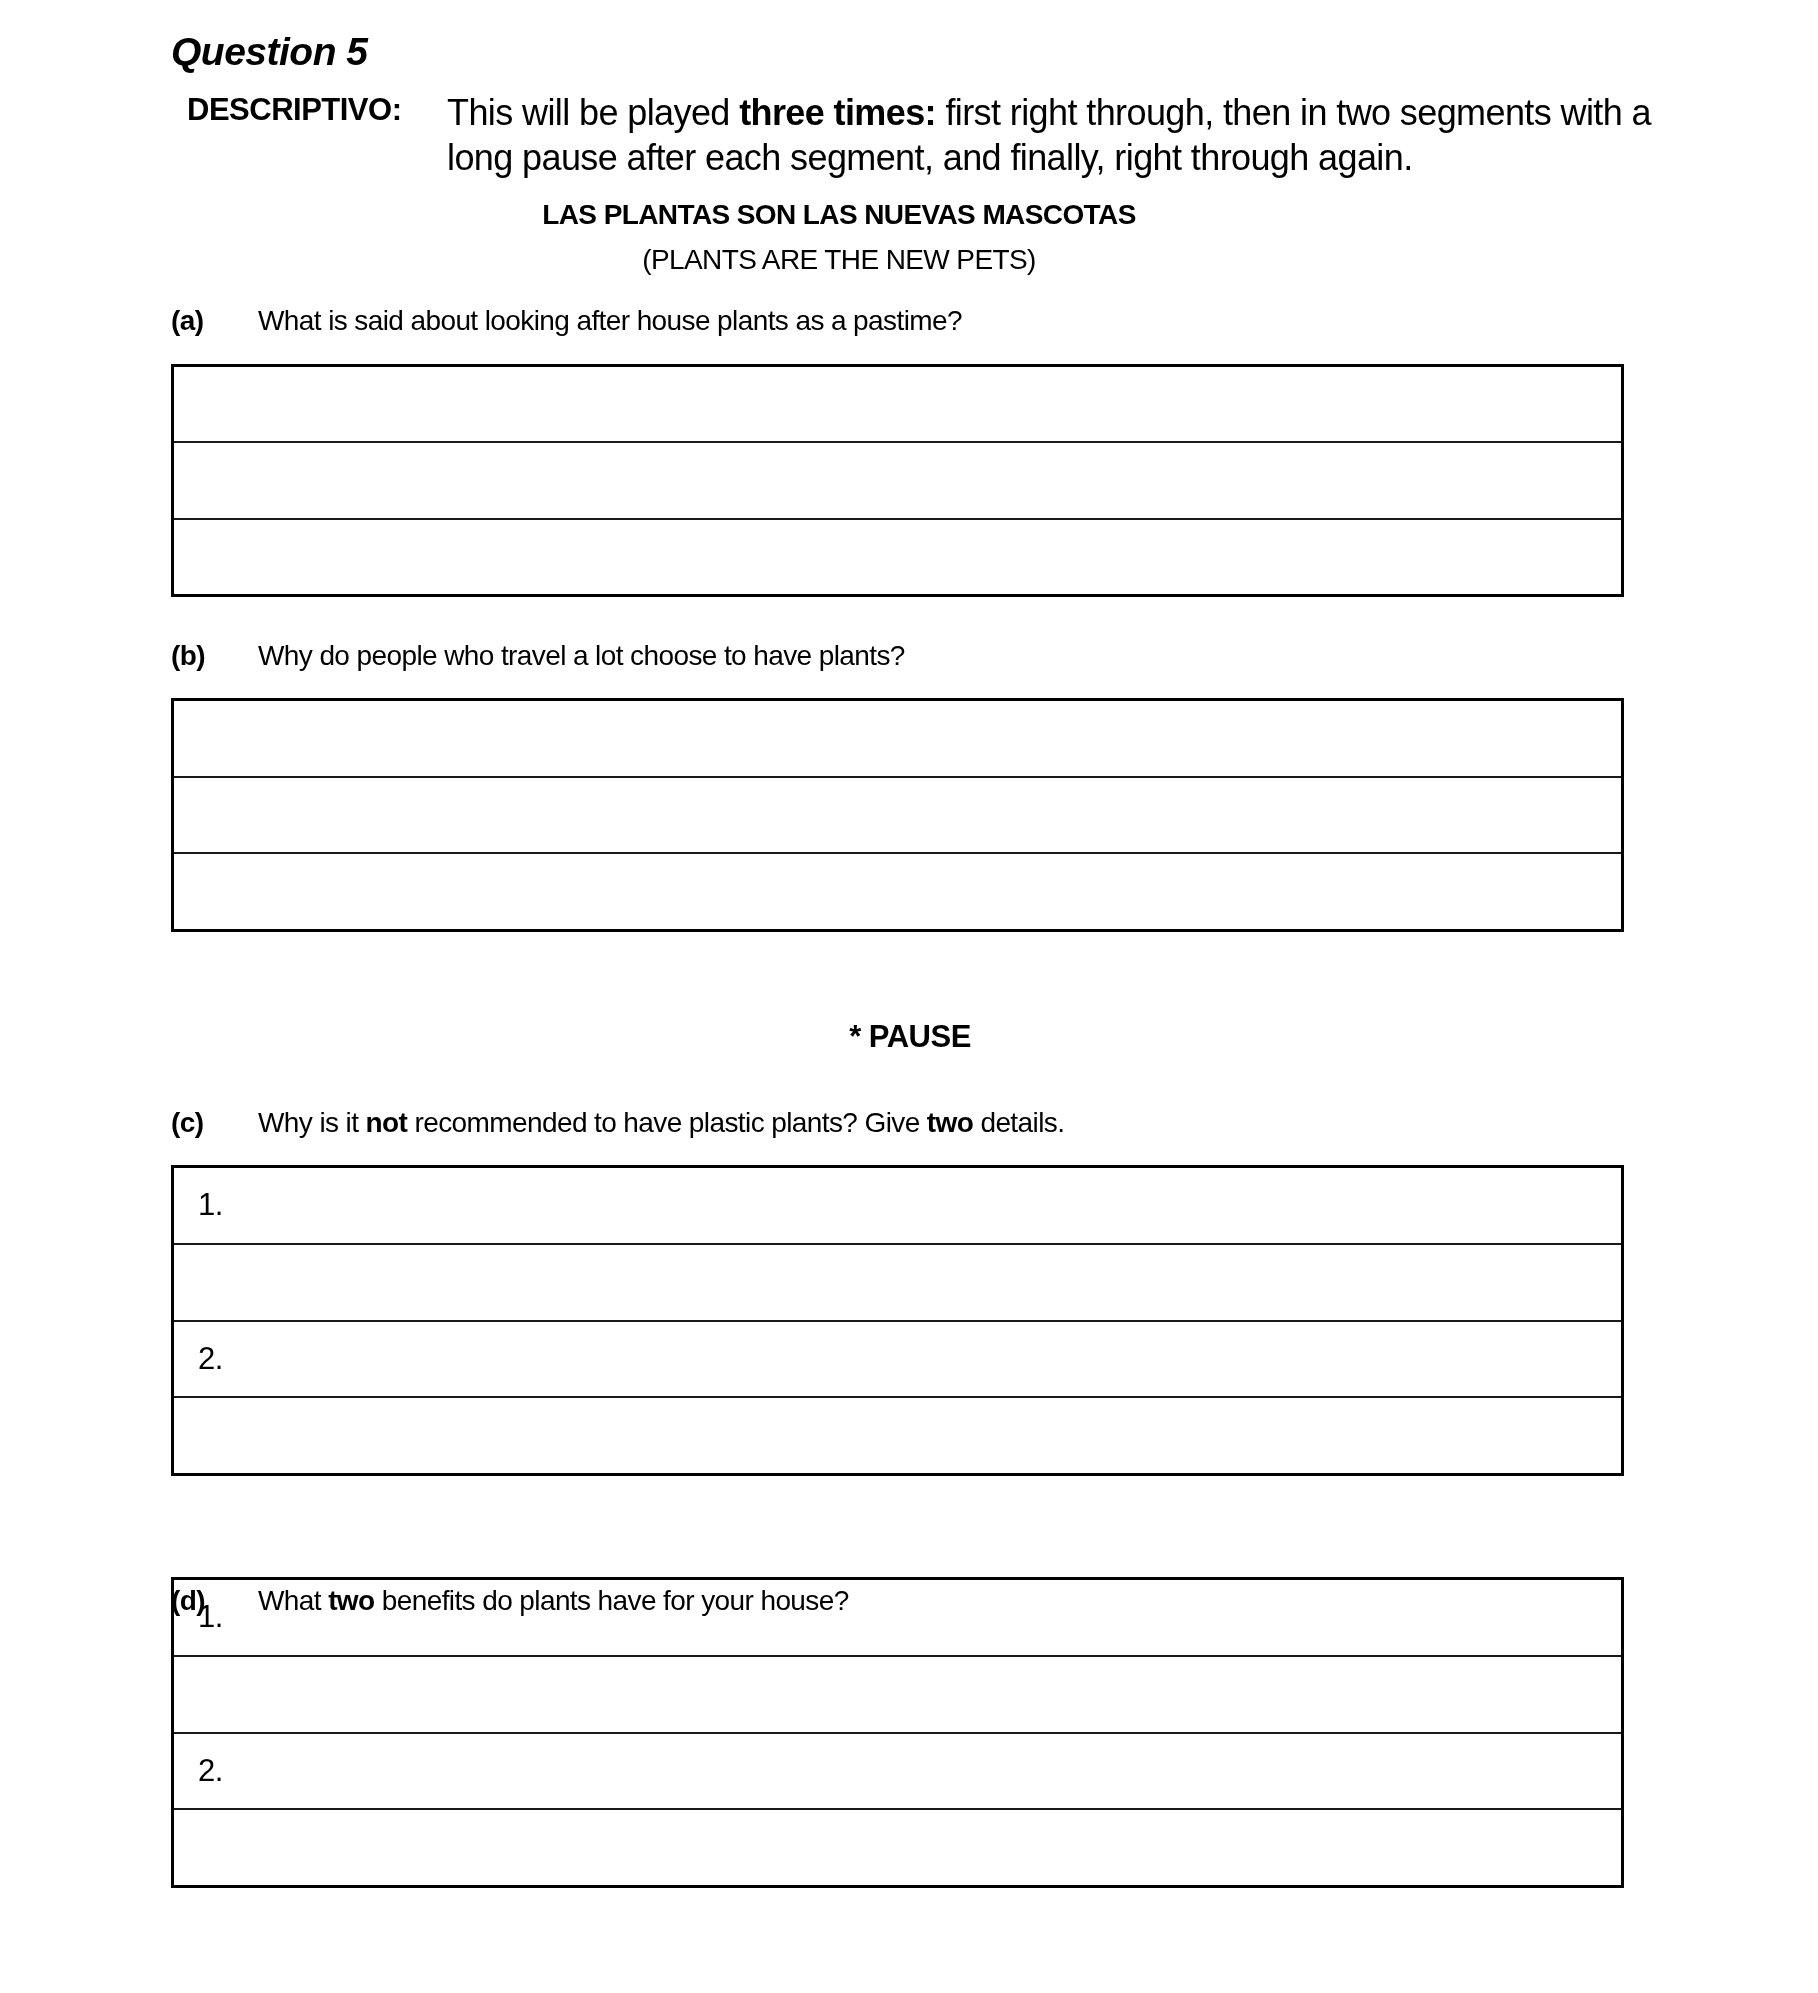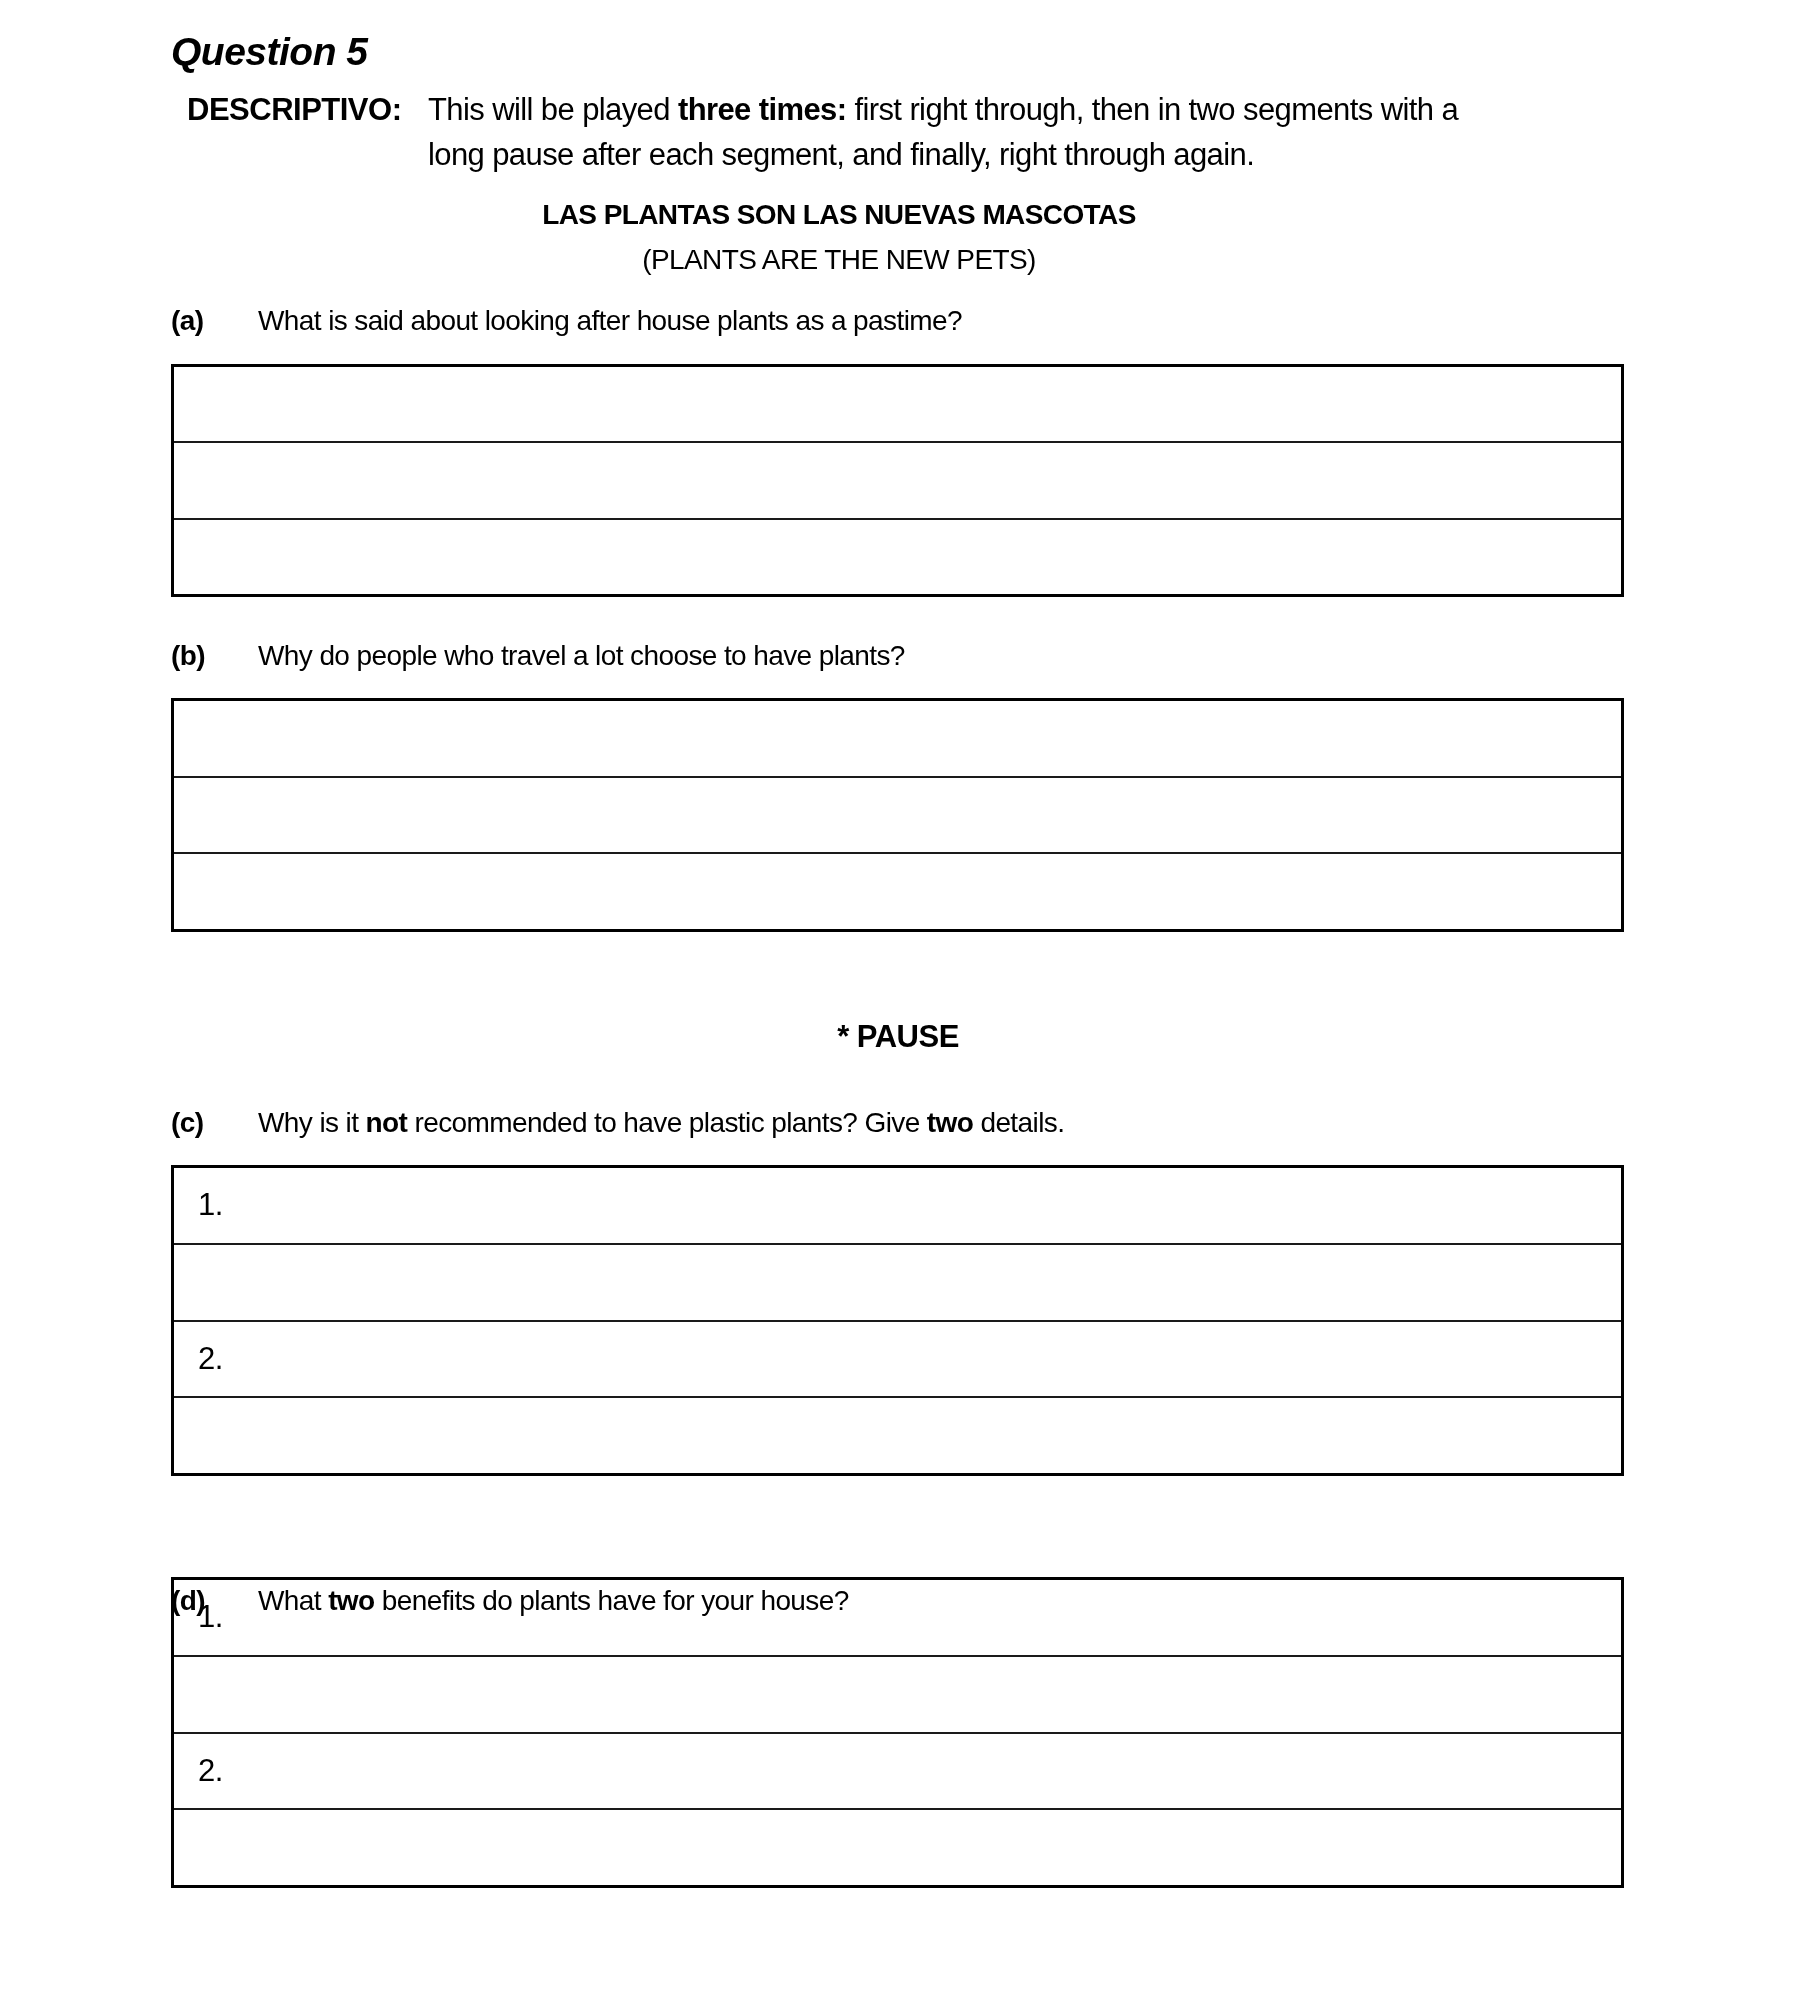--- a/index.html
+++ b/index.html
@@ -4,25 +4,25 @@
 <style>
   html, body { margin: 0; padding: 0; background: #ffffff; }
   body {
     width: 1818px; height: 1993px; position: relative; overflow: hidden;
     font-family: "Liberation Sans", "DejaVu Sans", sans-serif;
     color: #000000;
   }
   .abs { position: absolute; white-space: nowrap; }
   .q-heading { left: 171px; top: 30px; font-size: 39px; font-weight: bold; letter-spacing: -0.5px; font-style: italic; }
   .desc-label { left: 187px; top: 92px; font-size: 31px; font-weight: bold; letter-spacing: -0.5px; }
-  .desc-line { left: 428px; font-size: 31px; letter-spacing: -0.6px; }
+  .desc-line { left: 447px; font-size: 36px; letter-spacing: -0.6px; }
   .desc-line b { font-weight: bold; }
   .title { left: 0; width: 1678px; text-align: center; font-size: 28px; letter-spacing: -0.6px; }
   .title.bold { font-weight: bold; }
-  .pause { left: 0; width: 1708px; text-align: center; font-size: 31px; font-weight: bold; letter-spacing: -0.5px; padding-left: 44px; }
+  .pause { left: 12px; width: 1708px; text-align: center; font-size: 31px; font-weight: bold; letter-spacing: -0.5px; padding-left: 44px; }
   .question { left: 171px; font-size: 28px; letter-spacing: -0.6px; }
   .question .qlabel { display: inline-block; width: 87px; font-weight: bold; }
   .question b { font-weight: bold; }
   .answer-box {
     position: absolute; left: 171px; width: 1453px;
     border: 3px solid #000000; box-sizing: border-box;
     display: flex; flex-direction: column;
   }
   .answer-row {
     flex: 1; border-top: 2px solid #1a1a1a; position: relative;

